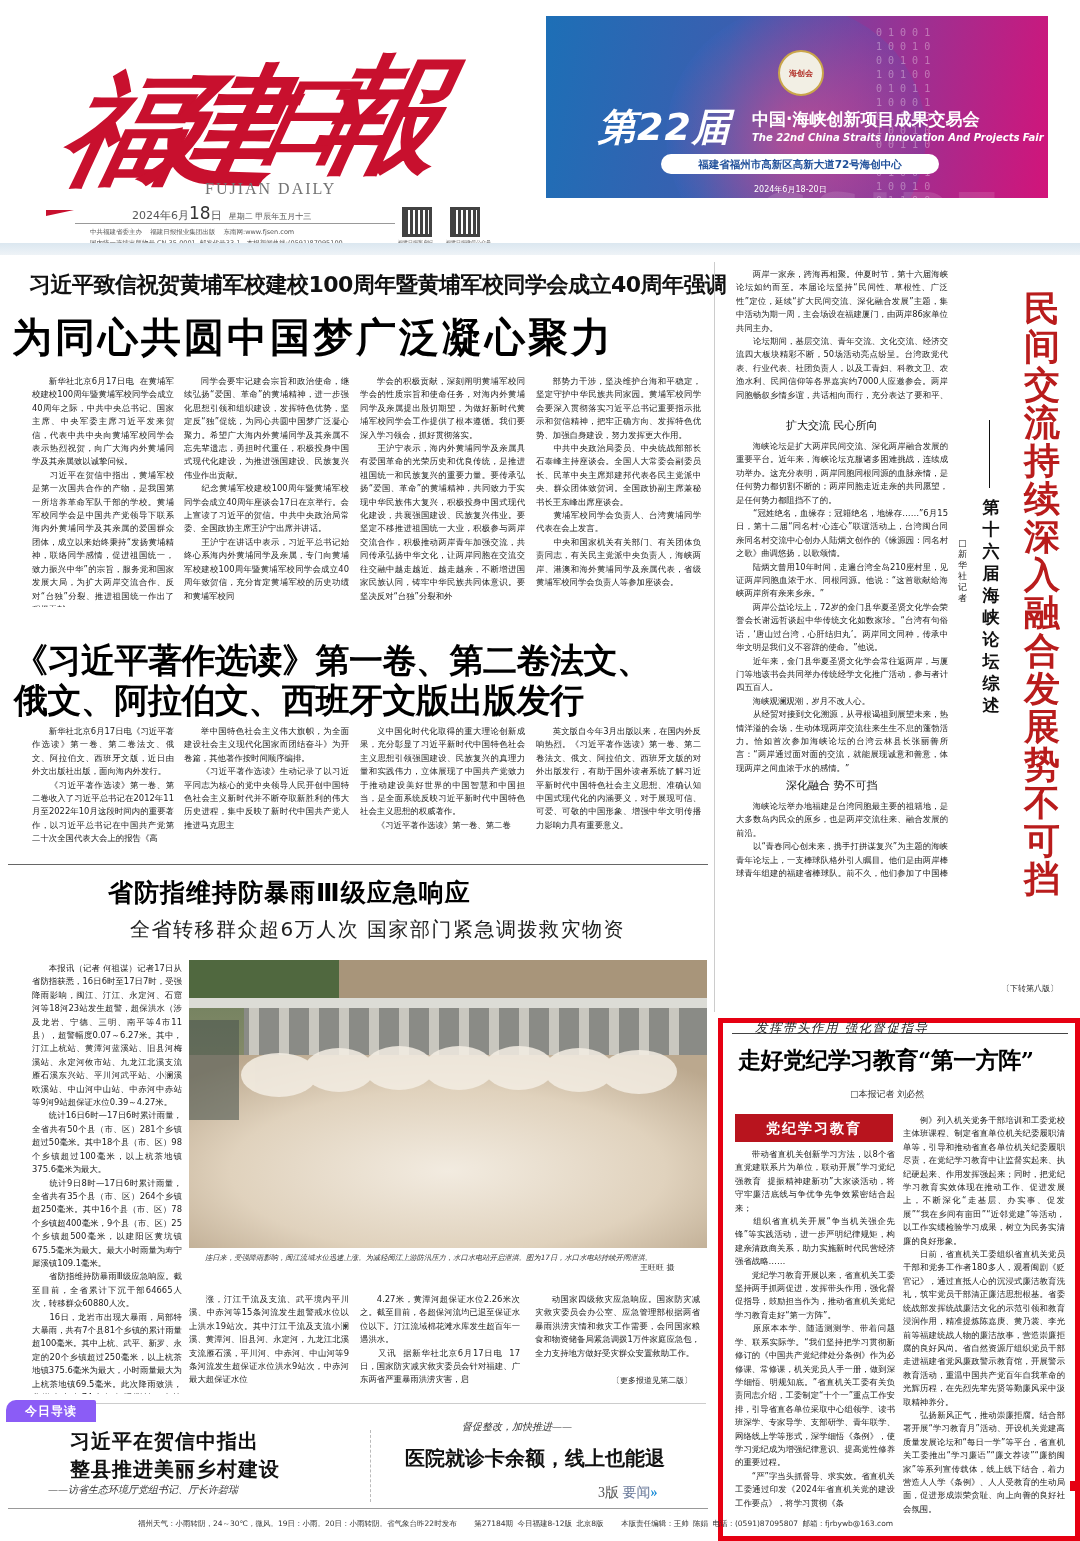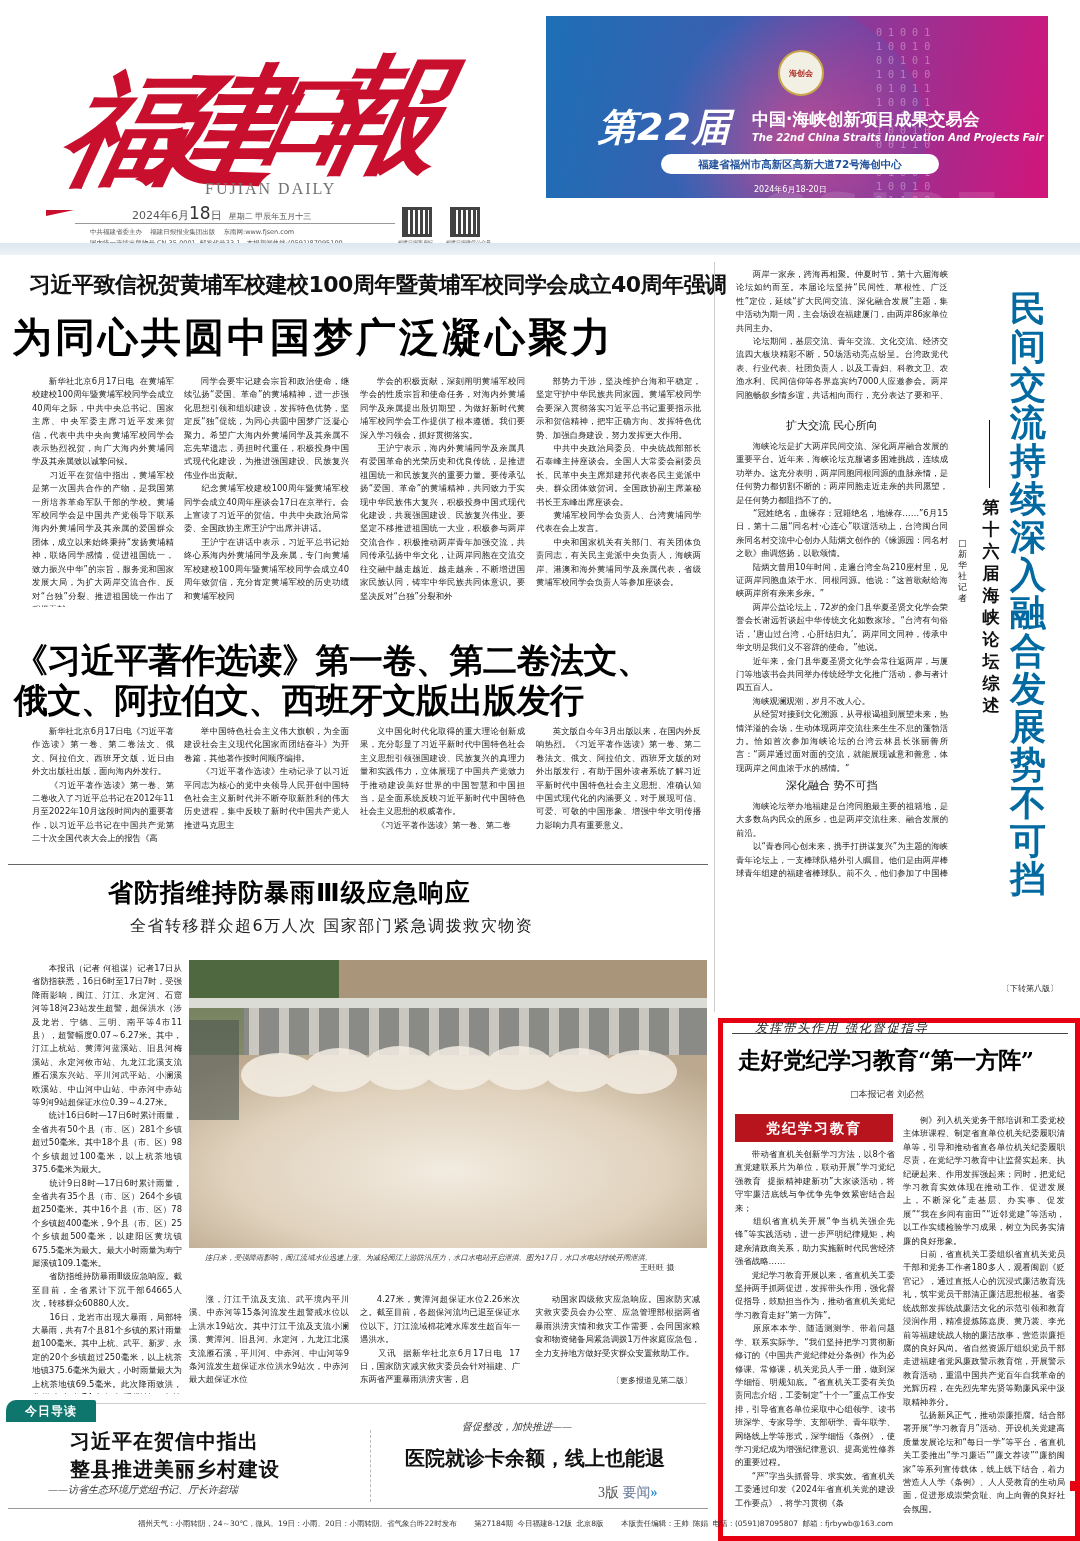--- a/index.html
+++ b/index.html
@@ -36,40 +36,40 @@
 #s1-kicker{left:29px;top:270px;font-size:22px;font-weight:bold;letter-spacing:-0.5px;color:#111;white-space:nowrap}
 #s1-headline{left:12px;top:310px;font-size:40px;font-weight:bold;color:#000;letter-spacing:3px;white-space:nowrap}
 .col{position:absolute;overflow:hidden}
 
 #s2-headline{left:14px;top:640px;font-size:34px;font-weight:bold;line-height:40px;color:#000;white-space:pre;letter-spacing:-0.5px}
 
 .hrule{position:absolute;height:1px;background:#777}
 .vrule{position:absolute;width:1px;background:#bbb}
 
 #s3-headline{left:108px;top:876px;font-size:25px;font-weight:bold;color:#000;letter-spacing:1px;white-space:nowrap}
-#s3-sub{left:130px;top:916px;font-size:16px;color:#222;letter-spacing:1.5px;white-space:nowrap}
+#s3-sub{left:130px;top:916px;font-size:20px;color:#222;letter-spacing:1.5px;white-space:nowrap}
 #s3-photo{left:189px;top:960px;width:518px;height:288px;overflow:hidden;background:#c8bca8}
 #photo-caption{left:205px;top:1252px;width:502px;font-size:7.3px;color:#333;line-height:11px;font-style:italic}
 #photo-credit{left:640px;top:1262px;font-size:8px;color:#333;font-style:normal}
 
-#rs-title{left:1010px;top:290px;width:50px;font-size:36px;font-weight:bold;color:#0369a1;line-height:38px;text-align:left;word-break:break-all}
+#rs-title{left:1010px;top:290px;width:50px;font-size:36px;font-weight:bold;color:#b91c1c;line-height:38px;text-align:right;word-break:break-all}
 #rs-sub{left:980px;top:420px;width:22px;font-size:17px;font-weight:bold;line-height:22px;color:#111;text-align:center;font-family:"DejaVu Serif","Liberation Serif",serif;word-break:break-all}
 #rs-dash{left:989px;top:420px;width:1px;height:68px;background:#111}
 #rs-byline{left:958px;top:538px;width:12px;font-size:9px;line-height:11px;color:#222;word-break:break-all}
 .subhead{position:absolute;font-size:11px;color:#111;font-family:"DejaVu Serif","Liberation Serif",serif;white-space:nowrap}
 
 #red-box{left:718px;top:1018px;width:362px;height:523px;border:5px solid #e60012;border-right-width:5px}
 #rb-kicker{left:755px;top:1020px;font-size:12.5px;font-style:italic;color:#222;letter-spacing:1.5px;white-space:nowrap;font-family:"DejaVu Serif","Liberation Serif",serif}
 #rb-headline{left:738px;top:1045px;font-size:23px;font-weight:bold;color:#000;white-space:nowrap;font-family:"DejaVu Serif","Liberation Serif",serif;letter-spacing:-0.5px}
 #rb-byline{left:850px;top:1088px;font-size:9px;color:#333;white-space:nowrap}
 #rb-tag{left:735px;top:1114px;width:158px;height:28px;background:#b8141e;color:#fff;font-size:14px;font-weight:bold;text-align:center;line-height:28px;letter-spacing:2px}
 #rb-toprule{left:732px;top:1033px;width:336px;height:1px;background:#444}
 #rb-side-mark{left:1070px;top:1481px;width:8px;height:10px;background:#e60012}
 
-#guide-tab{left:6px;top:1400px;width:90px;height:22px;background:#0f766e;border-radius:10px 2px 0 0;color:#fff;font-size:12px;font-weight:bold;text-align:center;line-height:22px;letter-spacing:1px}
+#guide-tab{left:6px;top:1400px;width:90px;height:22px;background:#8b5cf6;border-radius:10px 2px 0 0;color:#fff;font-size:12px;font-weight:bold;text-align:center;line-height:22px;letter-spacing:1px}
 #guide-rule{left:96px;top:1403px;width:610px;height:1px;background:#ccc}
 #g1-title{left:70px;top:1427px;font-size:20px;font-weight:bold;line-height:28px;color:#111;white-space:pre;font-family:"DejaVu Serif","Liberation Serif",serif;letter-spacing:1px}
 #g1-sub{left:48px;top:1483px;font-size:10px;color:#333;white-space:nowrap;font-style:italic;font-family:"DejaVu Serif","Liberation Serif",serif}
 #g-divider{left:370px;top:1430px;width:0;height:72px;border-left:1px dashed #bbb}
 #g2-kicker{left:462px;top:1420px;font-size:10px;font-style:italic;color:#333;white-space:nowrap;font-family:"DejaVu Serif","Liberation Serif",serif}
 #g2-title{left:405px;top:1445px;font-size:20px;font-weight:bold;color:#111;white-space:nowrap;font-family:"DejaVu Serif","Liberation Serif",serif}
 #g2-page{left:598px;top:1484px;font-size:14px;color:#555;white-space:nowrap;font-family:Liberation Serif, serif}
 #g2-section{color:#6a7a9a}
 #g2-arrow{color:#1f8fd8;font-weight:bold}
 #guide-bottom-rule{left:8px;top:1508px;width:700px;height:1px;background:#999}

